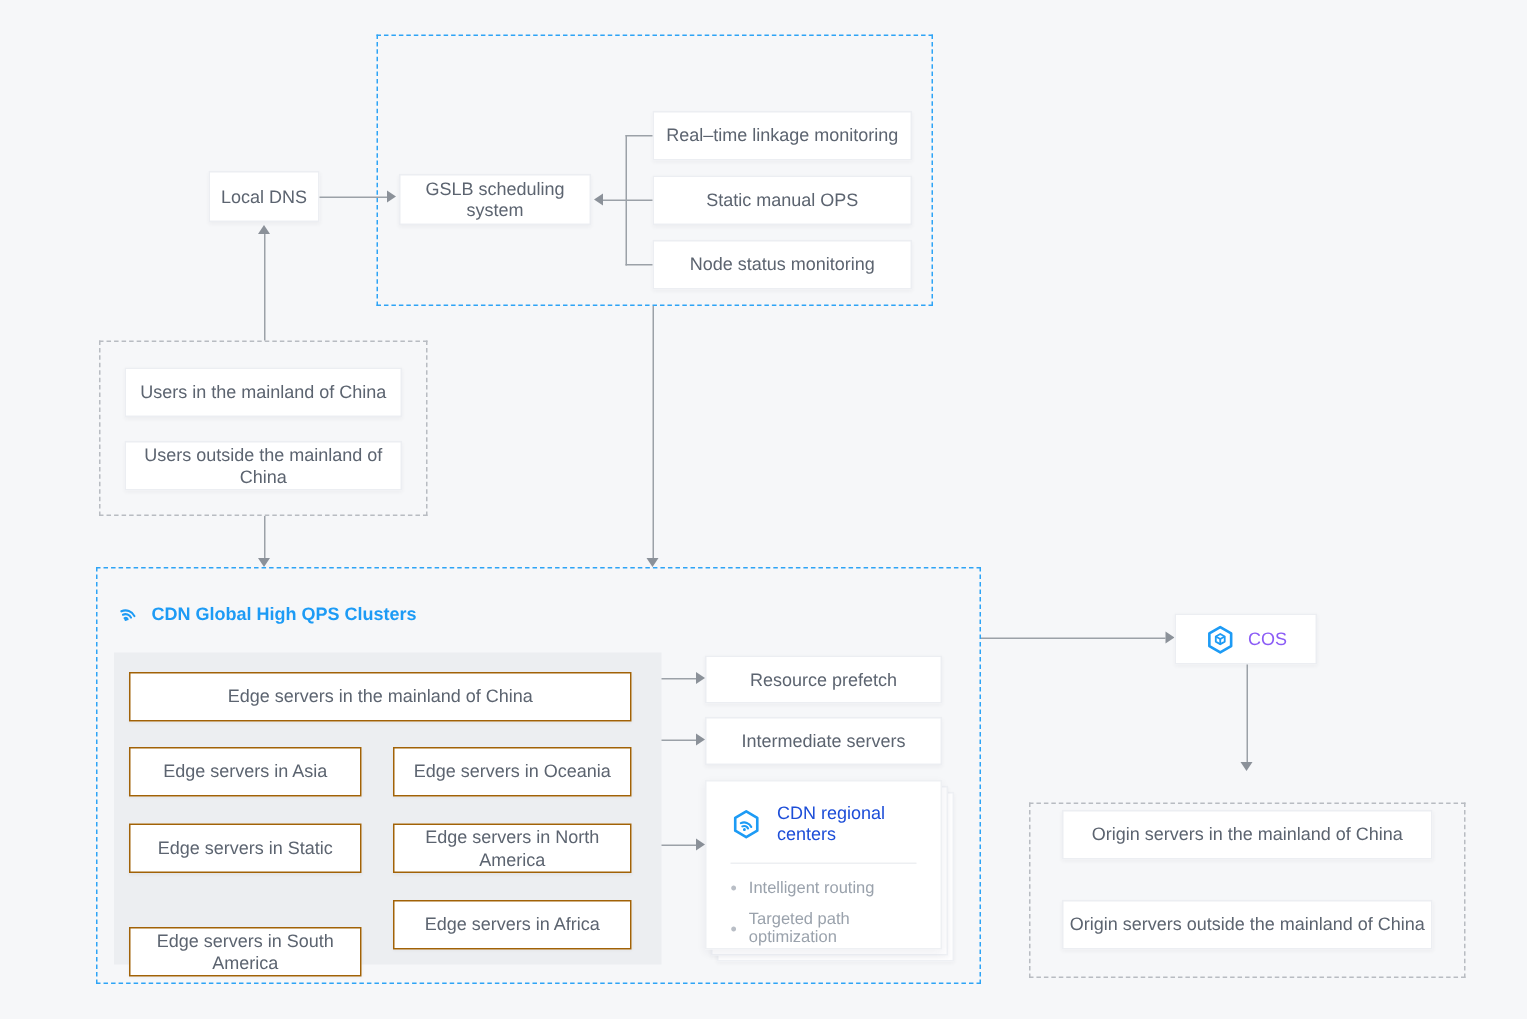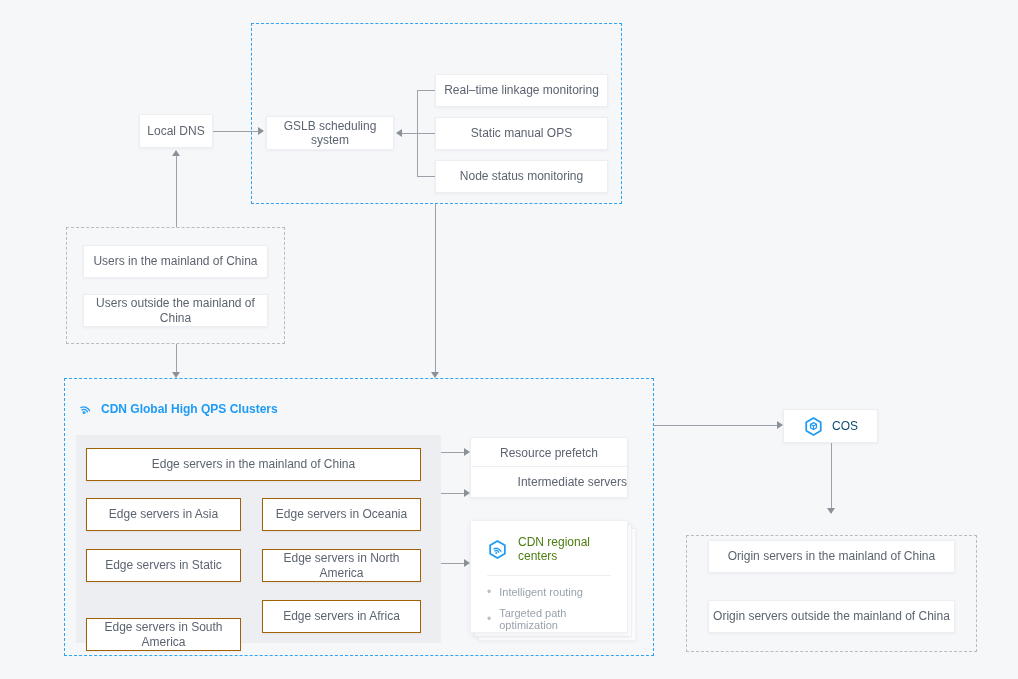--- a/index.html
+++ b/index.html
@@ -29,25 +29,25 @@
   .ah { position:absolute; width:0; height:0; }
   .ah-right { border-top:4px solid transparent; border-bottom:4px solid transparent; border-left:6px solid #8b9199; }
   .ah-left  { border-top:4px solid transparent; border-bottom:4px solid transparent; border-right:6px solid #8b9199; }
   .ah-up    { border-left:4px solid transparent; border-right:4px solid transparent; border-bottom:6px solid #8b9199; }
   .ah-down  { border-left:4px solid transparent; border-right:4px solid transparent; border-top:6px solid #8b9199; }
   .card-layer { position:absolute; background:#fdfdfe; border:1px solid #eef0f4; box-shadow:0 1px 3px rgba(30,40,60,.05); }
   .regional-card {
     position:absolute; background:#fff; border:1px solid #eef0f3;
     box-shadow:0 2px 6px rgba(30,40,60,.06); padding:14px 16px 0 16px;
   }
-  .regional-head { display:flex; align-items:center; gap:10px; font-size:12px; color:#4d7c0f; }
+  .regional-head { display:flex; align-items:center; gap:10px; font-size:12px; color:#1d4ed8; }
   .regional-divider { height:1px; background:#edeff2; margin:12px 0 10px 0; }
   .bullet-row { display:flex; align-items:center; gap:8px; font-size:11px; color:#9aa2ac; margin-bottom:9px; }
   .bullet-dot { color:#b9bec6; font-size:12px; line-height:1; }
-  .cos-node { gap:8px; font-size:12px; color:#0c4a6e; }
+  .cos-node { gap:8px; font-size:12px; color:#8b5cf6; }
   svg { display:block; }
 </style>
 </head>
 <body>
 
 <div id="stage">
 
   <div class="dashed-blue" style="left:251px; top:23px; width:371px; height:181px;"></div>
 
 
@@ -137,21 +137,21 @@
   <div class="line hline" style="left:441px; top:452px; width:23px;"></div>
   <div class="ah ah-right" style="left:464px; top:448px;"></div>
   <div class="line hline" style="left:441px; top:493px; width:23px;"></div>
   <div class="ah ah-right" style="left:464px; top:489px;"></div>
   <div class="line hline" style="left:441px; top:563px; width:23px;"></div>
   <div class="ah ah-right" style="left:464px; top:559px;"></div>
 
   <div class="node" style="left:470px; top:437px; width:158px; height:32px;">
     <span>Resource prefetch</span>
   </div>
-  <div class="node" style="left:470px; top:466px; width:158px; height:32px;justify-content:flex-end;">
+  <div class="node" style="left:470px; top:478px; width:158px; height:32px;">
     <span>Intermediate servers</span>
   </div>
 
   <div class="card-layer" style="left:478px; top:528px; width:158px; height:113px;"></div>
   <div class="card-layer" style="left:474px; top:524px; width:158px; height:113px;"></div>
   <div class="regional-card" style="left:470px; top:520px; width:158px; height:113px;">
     <div class="regional-head">
       <span>
         <svg width="21" height="21" viewBox="0 0 24 24">
           <path d="M12 2.2 L20.4 7.1 V16.9 L12 21.8 L3.6 16.9 V7.1 Z" fill="none" stroke="#1d9bf5" stroke-width="2" stroke-linejoin="round"></path>

